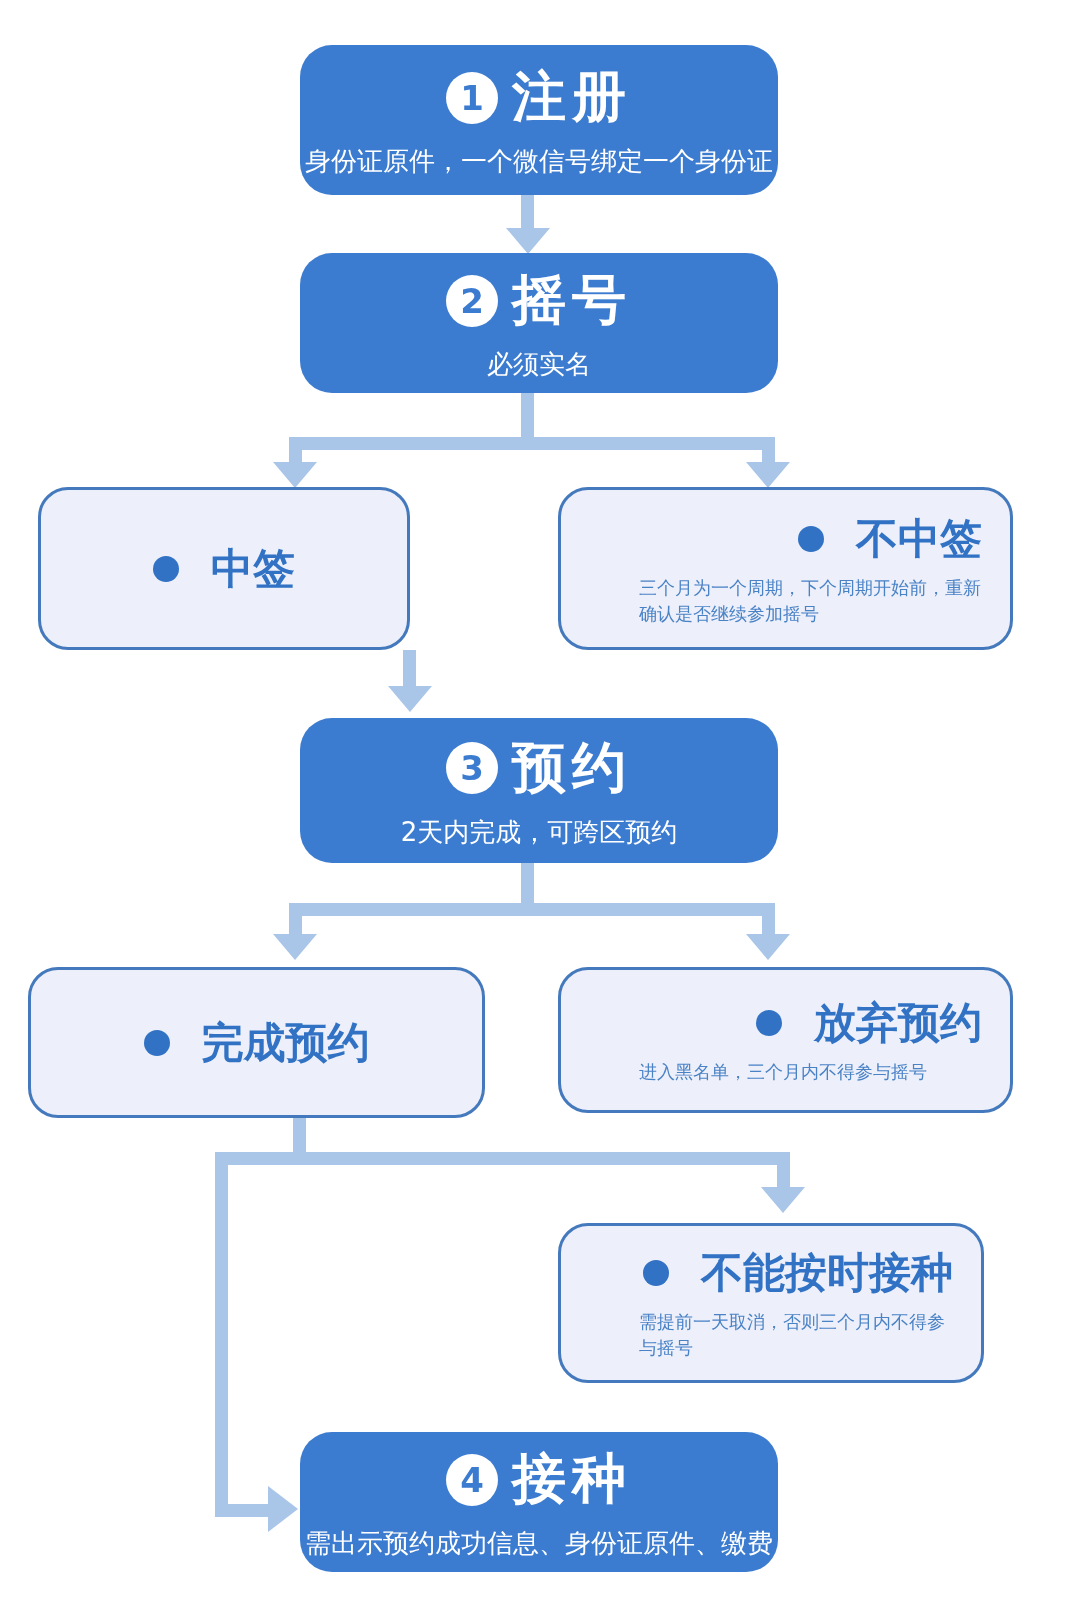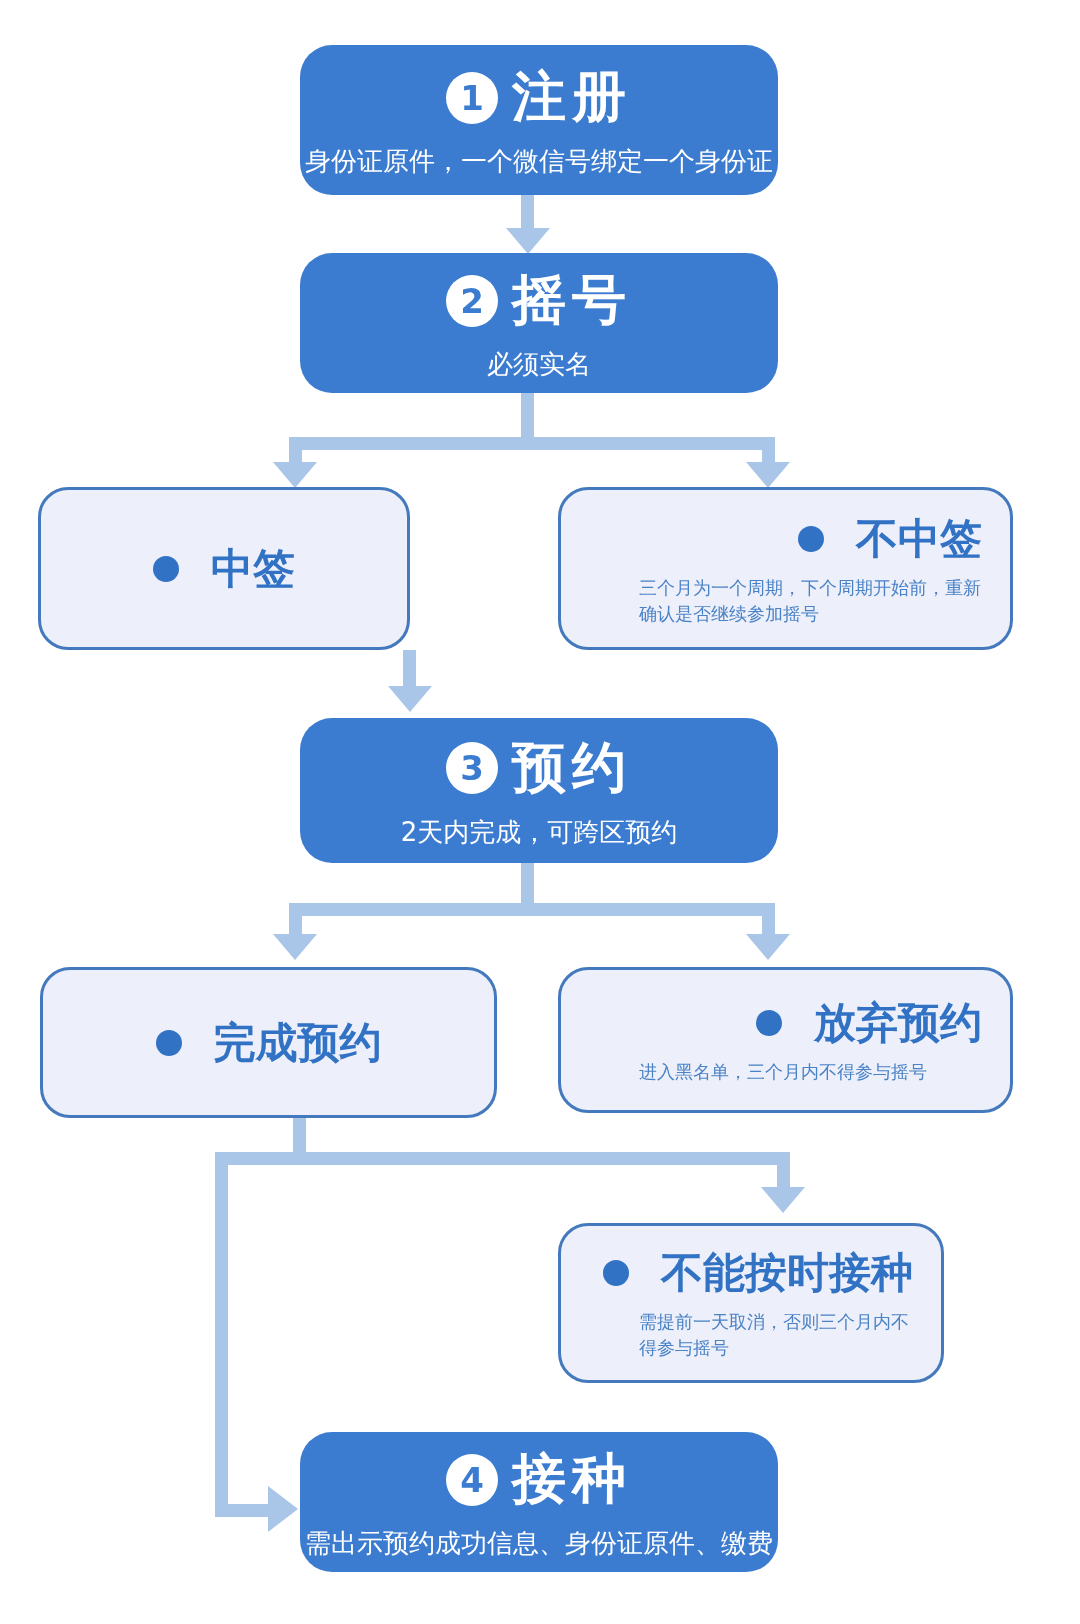--- a/index.html
+++ b/index.html
@@ -110,21 +110,21 @@
     <div class="node-sub">2天内完成，可跨区预约</div>
   </div>
 
   <div class="vline" style="left:521px;top:863px;width:13px;height:45px;"></div>
   <div class="hline" style="left:289px;top:903px;width:486px;height:13px;"></div>
   <div class="vline" style="left:289px;top:916px;width:13px;height:20px;"></div>
   <div class="arr-down" style="left:273px;top:934px;"></div>
   <div class="vline" style="left:762px;top:916px;width:13px;height:20px;"></div>
   <div class="arr-down" style="left:746px;top:934px;"></div>
 
-  <div class="node-light center" style="left:40px;top:967px;width:457px;height:151px;">
+  <div class="node-light center" style="left:28px;top:967px;width:457px;height:151px;">
     <div class="light-title">
       <span class="dot"></span>
       <span>完成预约</span>
     </div>
   </div>
 
   <div class="node-light leftalign" style="left:558px;top:967px;width:455px;height:146px;">
     <div class="light-title">
       <span class="dot"></span>
       <span>放弃预约</span>
@@ -133,21 +133,21 @@
   </div>
 
   <div class="vline" style="left:293px;top:1118px;width:13px;height:40px;"></div>
   <div class="hline" style="left:215px;top:1152px;width:575px;height:13px;"></div>
   <div class="vline" style="left:777px;top:1165px;width:13px;height:24px;"></div>
   <div class="arr-down" style="left:761px;top:1187px;"></div>
   <div class="vline" style="left:215px;top:1152px;width:13px;height:365px;"></div>
   <div class="hline" style="left:215px;top:1504px;width:55px;height:13px;"></div>
   <div class="arr-right" style="left:268px;top:1486px;"></div>
 
-  <div class="node-light leftalign" style="left:558px;top:1223px;width:386px;height:160px;">
+  <div class="node-light leftalign" style="left:558px;top:1223px;width:426px;height:160px;">
     <div class="light-title">
       <span class="dot"></span>
       <span>不能按时接种</span>
     </div>
     <div class="light-desc">需提前一天取消，否则三个月内不得参与摇号</div>
   </div>
 
   <div class="node-blue" style="left:300px;top:1432px;width:478px;height:140px;">
     <div class="node-title">
       <span class="num-circle">4</span>

